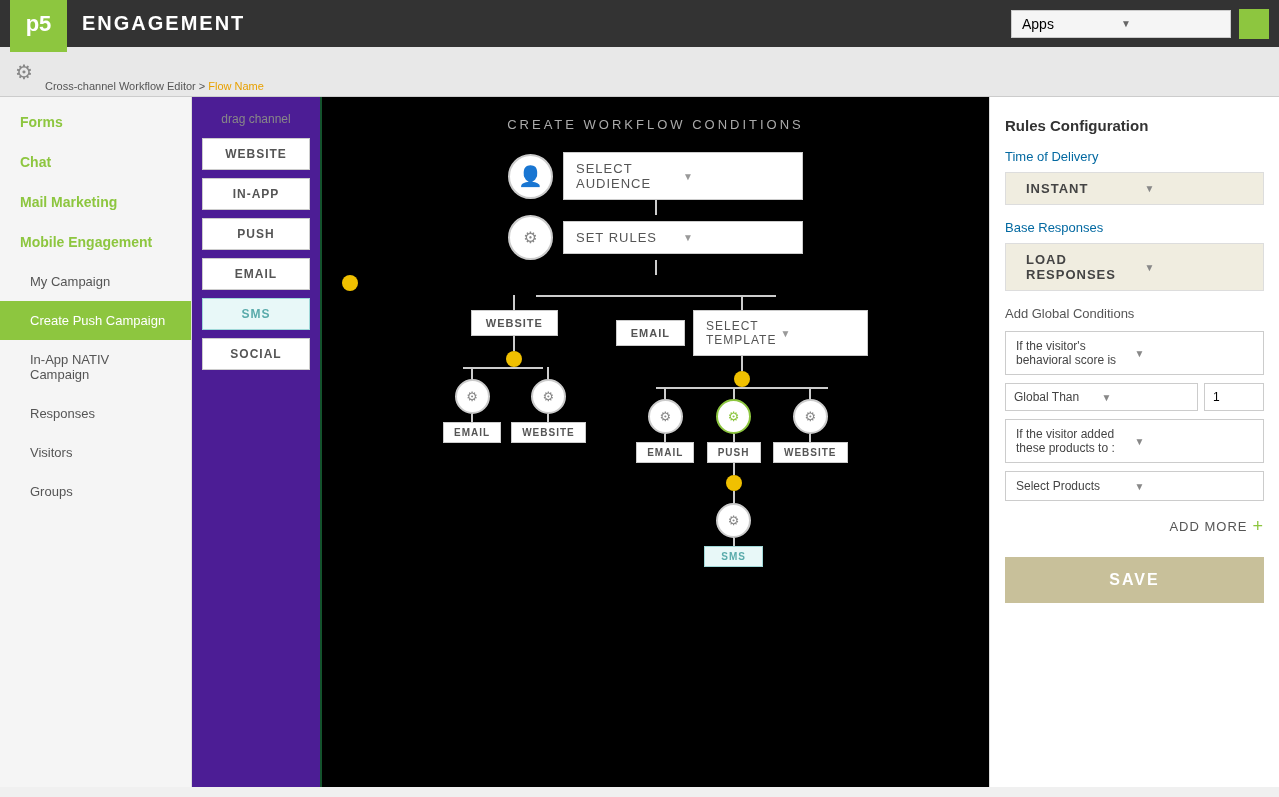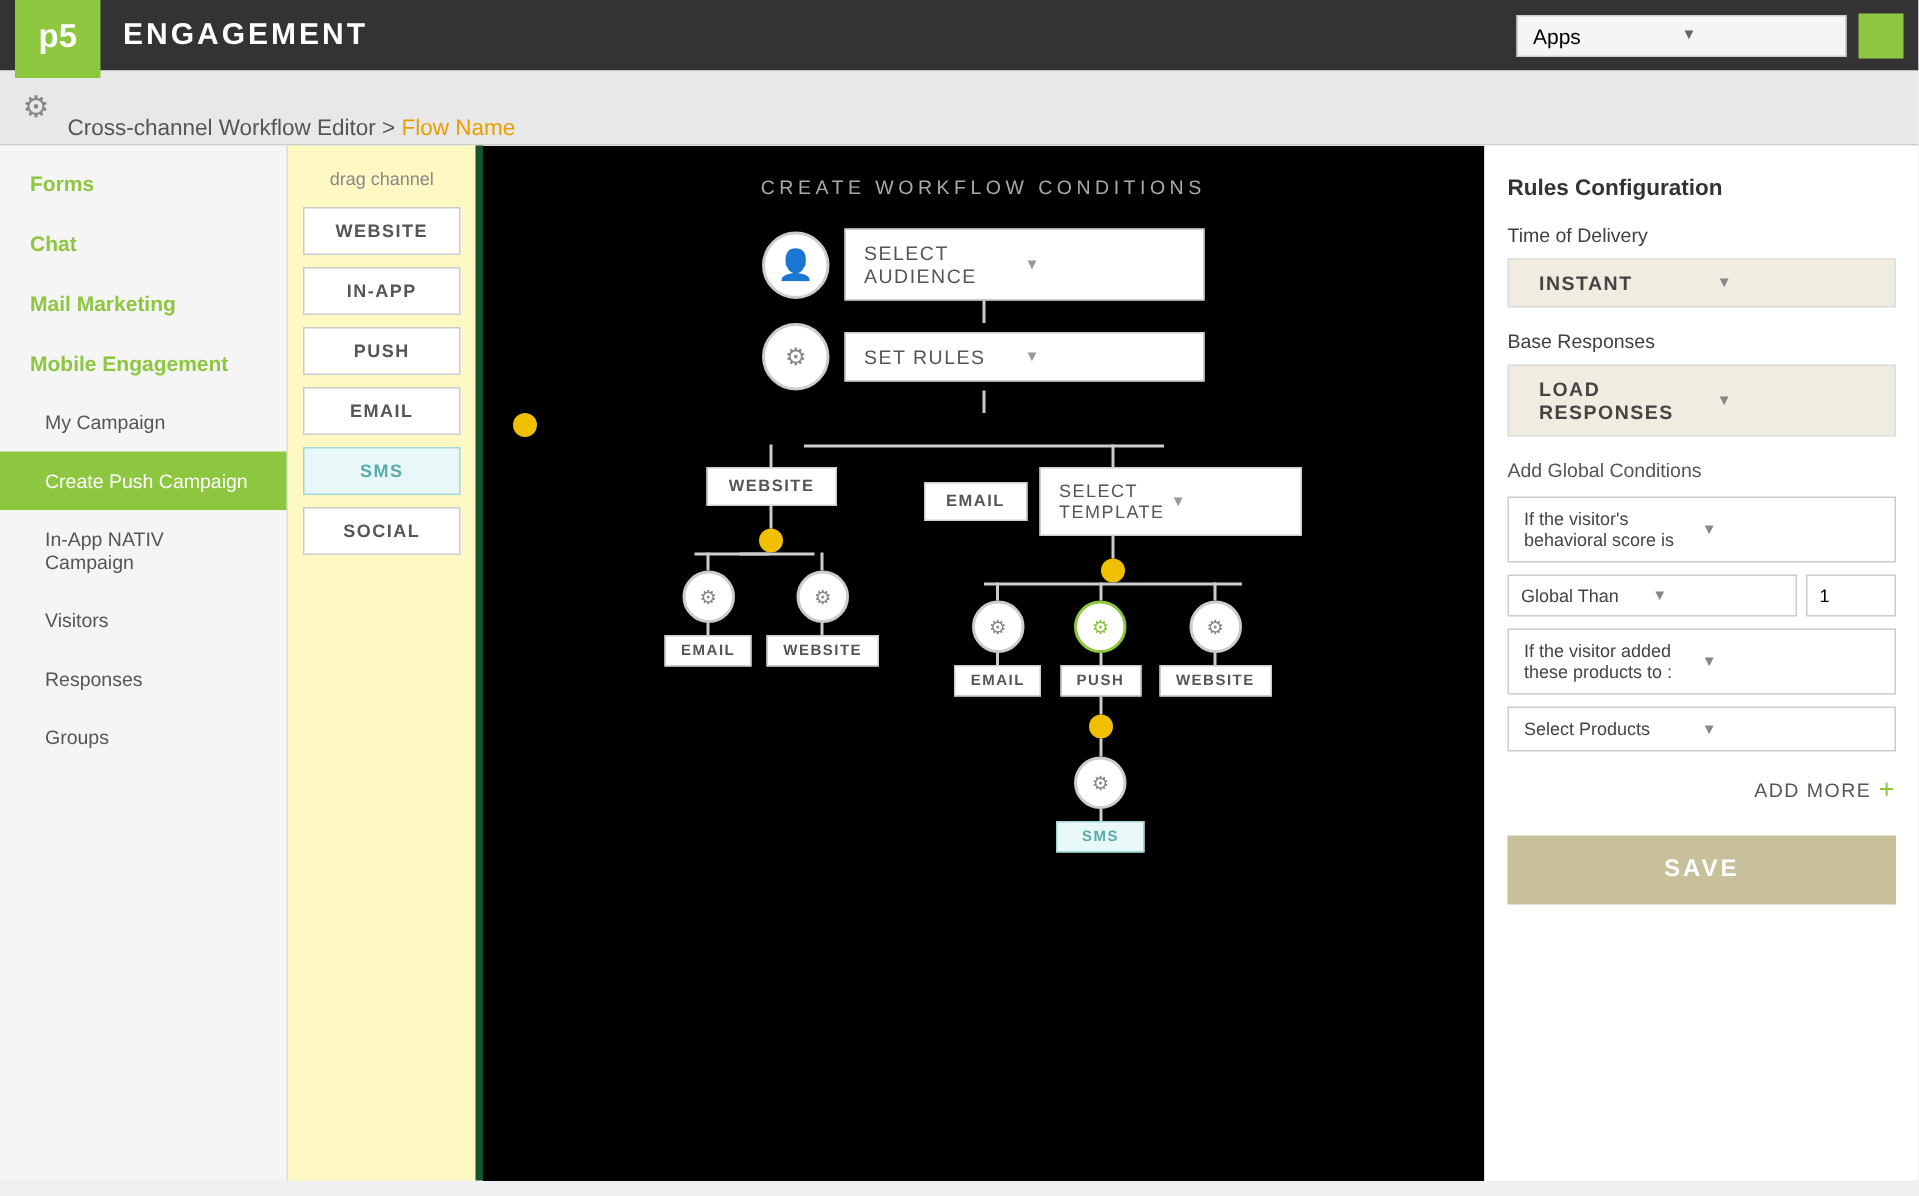--- a/index.html
+++ b/index.html
@@ -65,21 +65,21 @@
       height: 50px;
       padding: 0 15px;
       border-bottom: 1px solid #ccc;
     }
     .gear-icon-header {
       color: #888;
       font-size: 20px;
       margin-right: 12px;
     }
     .breadcrumb {
-      font-size: 15px;
+      font-size: 11px;
       color: #555;
       margin-top: 28px;
     }
     .breadcrumb .flow-name {
       color: #e8a000;
     }
 
     
     .main-layout {
       display: flex;
@@ -114,22 +114,22 @@
       color: #555;
     }
     .sidebar-item.sub.active {
       background: #8dc63f;
       color: white;
     }
 
     
     .drag-panel {
       width: 130px;
-      background: #fef9c3;
-      border-right: 5px solid #14532d;
+      background: #4c1d95;
+      border-right: 2px solid #14532d;
       padding: 15px 10px;
       flex-shrink: 0;
     }
     .drag-panel-title {
       font-size: 12px;
       color: #888;
       margin-bottom: 12px;
       text-align: center;
     }
     .channel-btn {
@@ -236,21 +236,21 @@
       flex-shrink: 0;
     }
     .rules-title {
       font-size: 15px;
       font-weight: bold;
       color: #333;
       margin-bottom: 15px;
     }
     .rules-section-title {
       font-size: 13px;
-      color: #404040;
+      color: #0369a1;
       margin-bottom: 8px;
       margin-top: 15px;
     }
     .rules-dropdown {
       display: flex;
       align-items: center;
       background: #f0ede0;
       border: 1px solid #ddd;
       padding: 8px 10px;
       width: 100%;
@@ -380,22 +380,22 @@
 <div class="main-layout">
 
   <div class="sidebar">
     <div class="sidebar-item category">Forms</div>
     <div class="sidebar-item category">Chat</div>
     <div class="sidebar-item category">Mail Marketing</div>
     <div class="sidebar-item category">Mobile Engagement</div>
     <div class="sidebar-item sub">My Campaign</div>
     <div class="sidebar-item sub active">Create Push Campaign</div>
     <div class="sidebar-item sub">In-App NATIV Campaign</div>
+    <div class="sidebar-item sub">Responses</div>
     <div class="sidebar-item sub">Visitors</div>
-    <div class="sidebar-item sub">Responses</div>
     <div class="sidebar-item sub">Groups</div>
   </div>
 
   <div class="drag-panel">
     <div class="drag-panel-title">drag channel</div>
     <button class="channel-btn">WEBSITE</button>
     <button class="channel-btn">IN-APP</button>
     <button class="channel-btn">PUSH</button>
     <button class="channel-btn">EMAIL</button>
     <button class="channel-btn highlight">SMS</button>

